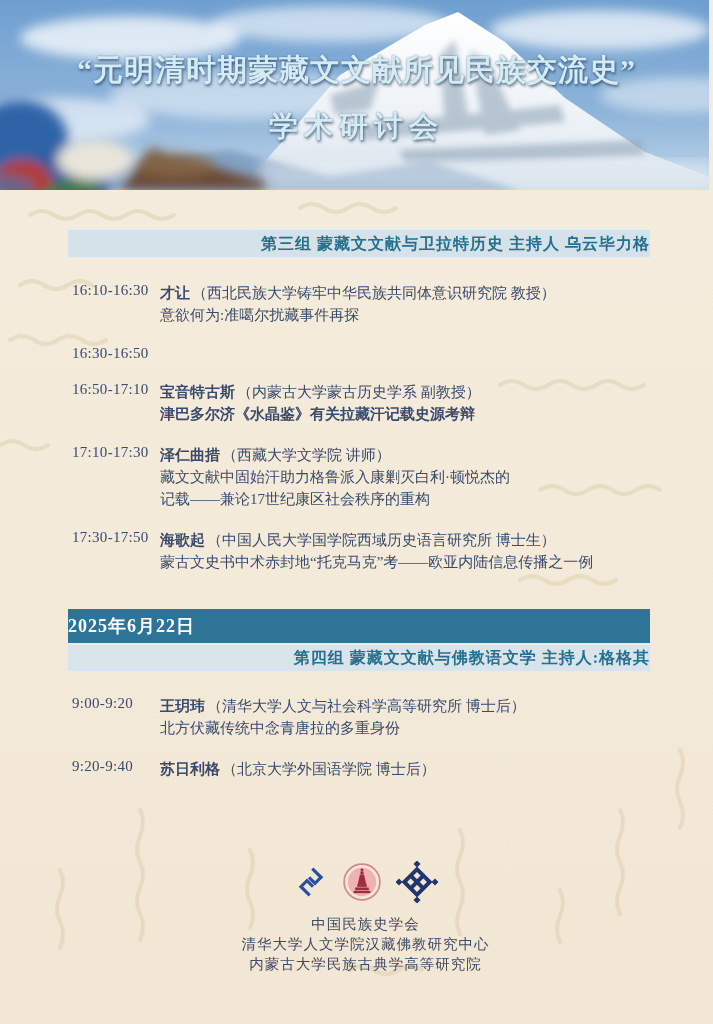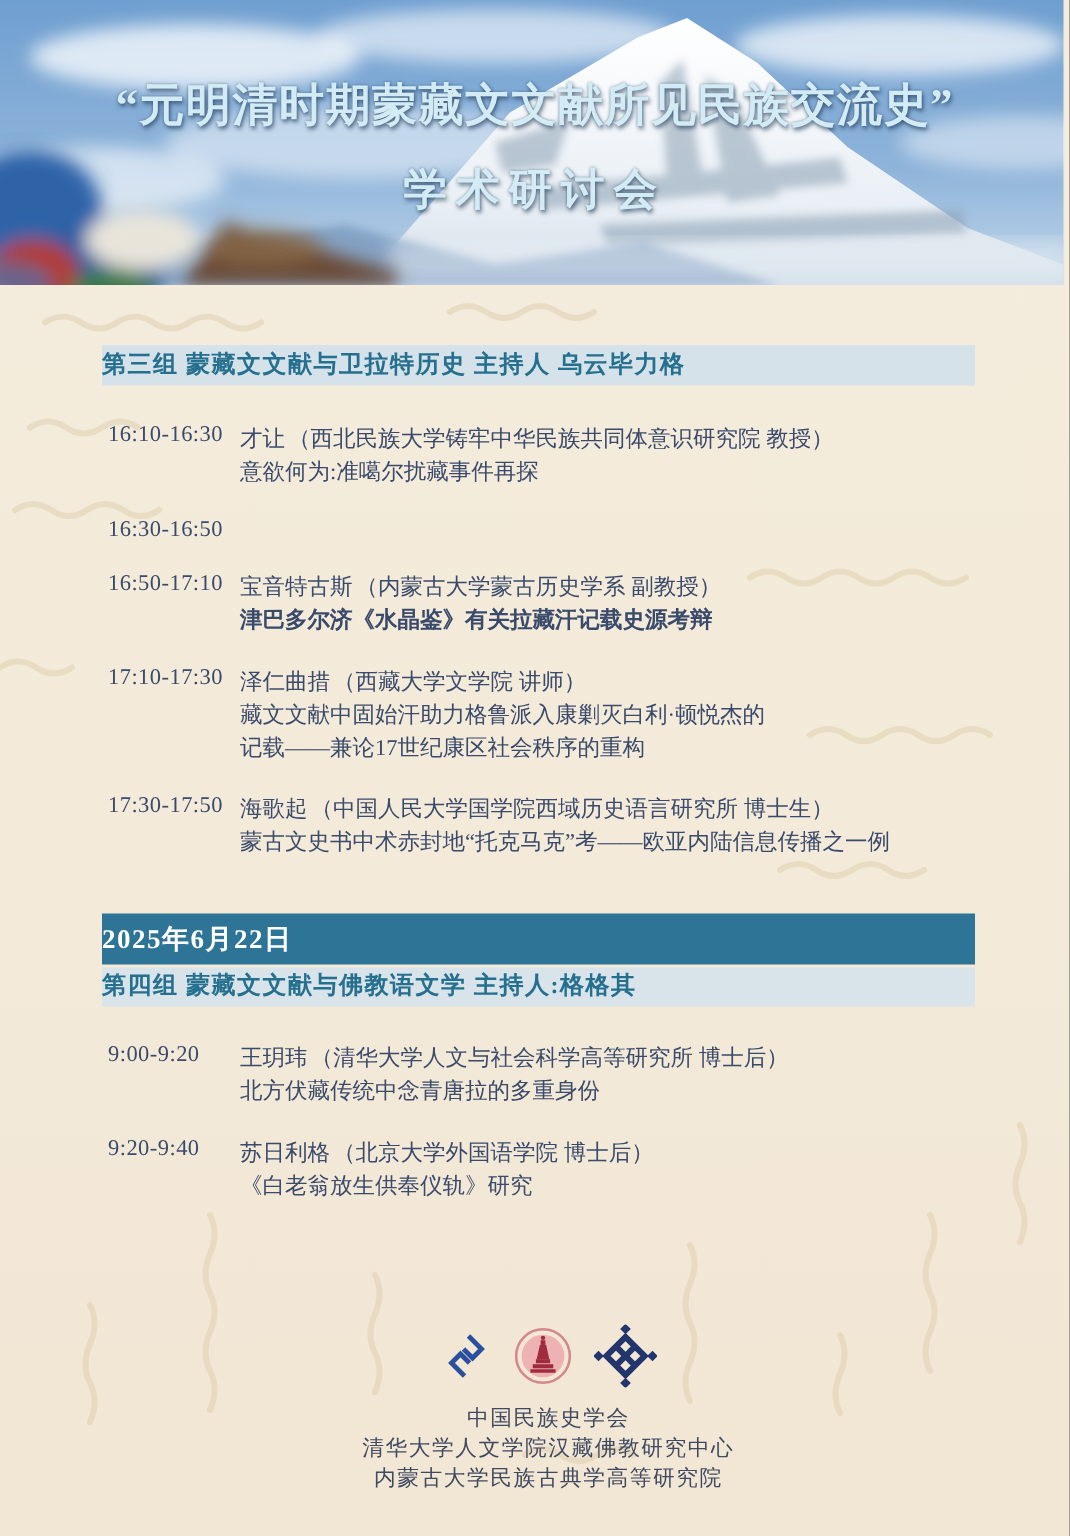--- a/index.html
+++ b/index.html
@@ -27,27 +27,27 @@
     margin-top:16px;font-size:29px;font-weight:bold;letter-spacing:6px;color:#d2ebf4;
     text-shadow:1px 2px 3px rgba(25,50,80,.6),0 0 2px rgba(40,70,100,.5);
   }
   
   .texture{position:absolute;top:190px;left:0;z-index:0;pointer-events:none;}
   
   .content{position:absolute;top:190px;left:0;width:713px;z-index:1;}
   .band{
     margin:40px 63px 0 68px;height:27px;line-height:27px;
     background:#d6e2e9;color:#26708f;font-weight:bold;font-size:16px;
-    text-align:left;letter-spacing:1px;
+    text-align:right;letter-spacing:1px;
   }
   .rows{margin:25px 63px 0 72px;}
   .row{display:flex;margin-bottom:19px;}
   .time{flex:none;width:88px;font-size:15px;letter-spacing:.3px;}
   .detail{flex:1;font-size:15px;line-height:22px;}
-  .speaker{font-weight:normal;margin-right:2px;}
+  .speaker{font-weight:bold;margin-right:2px;}
   .title-line{}
   .title-line.bold{font-weight:bold;}
   .dateband{
     margin:36px 63px 0 68px;height:34px;line-height:34px;
     background:#2d7496;color:#ffffff;font-weight:bold;font-size:18px;
     text-align:left;letter-spacing:1px;
   }
   .band.second{margin-top:2px;height:26px;line-height:26px;background:#d8e3ea;font-family:Liberation Serif, serif;}
   .rows.second{margin-top:24px;}
   
@@ -199,21 +199,20 @@
         <div class="detail">
           <div><span class="speaker">王玥玮</span><span>（清华大学人文与社会科学高等研究所 博士后）</span></div>
           <div class="title-line">北方伏藏传统中念青唐拉的多重身份</div>
         </div>
       </div>
 
       <div class="row">
         <div class="time">9:20-9:40</div>
         <div class="detail">
           <div><span class="speaker">苏日利格</span><span>（北京大学外国语学院 博士后）</span></div>
-          <div class="title-line">《白老翁放生供奉仪轨》研究</div>
         </div>
       </div>
 
     </div>
 
     <div class="footer">
       <div class="logos">
         <svg width="34" height="34" viewBox="0 0 36 36">
           <g transform="rotate(45 18 18)" stroke="#2a4f9e" stroke-width="3.4" fill="none">
             <path d="M9 7 h13 v9 h-9"></path>

